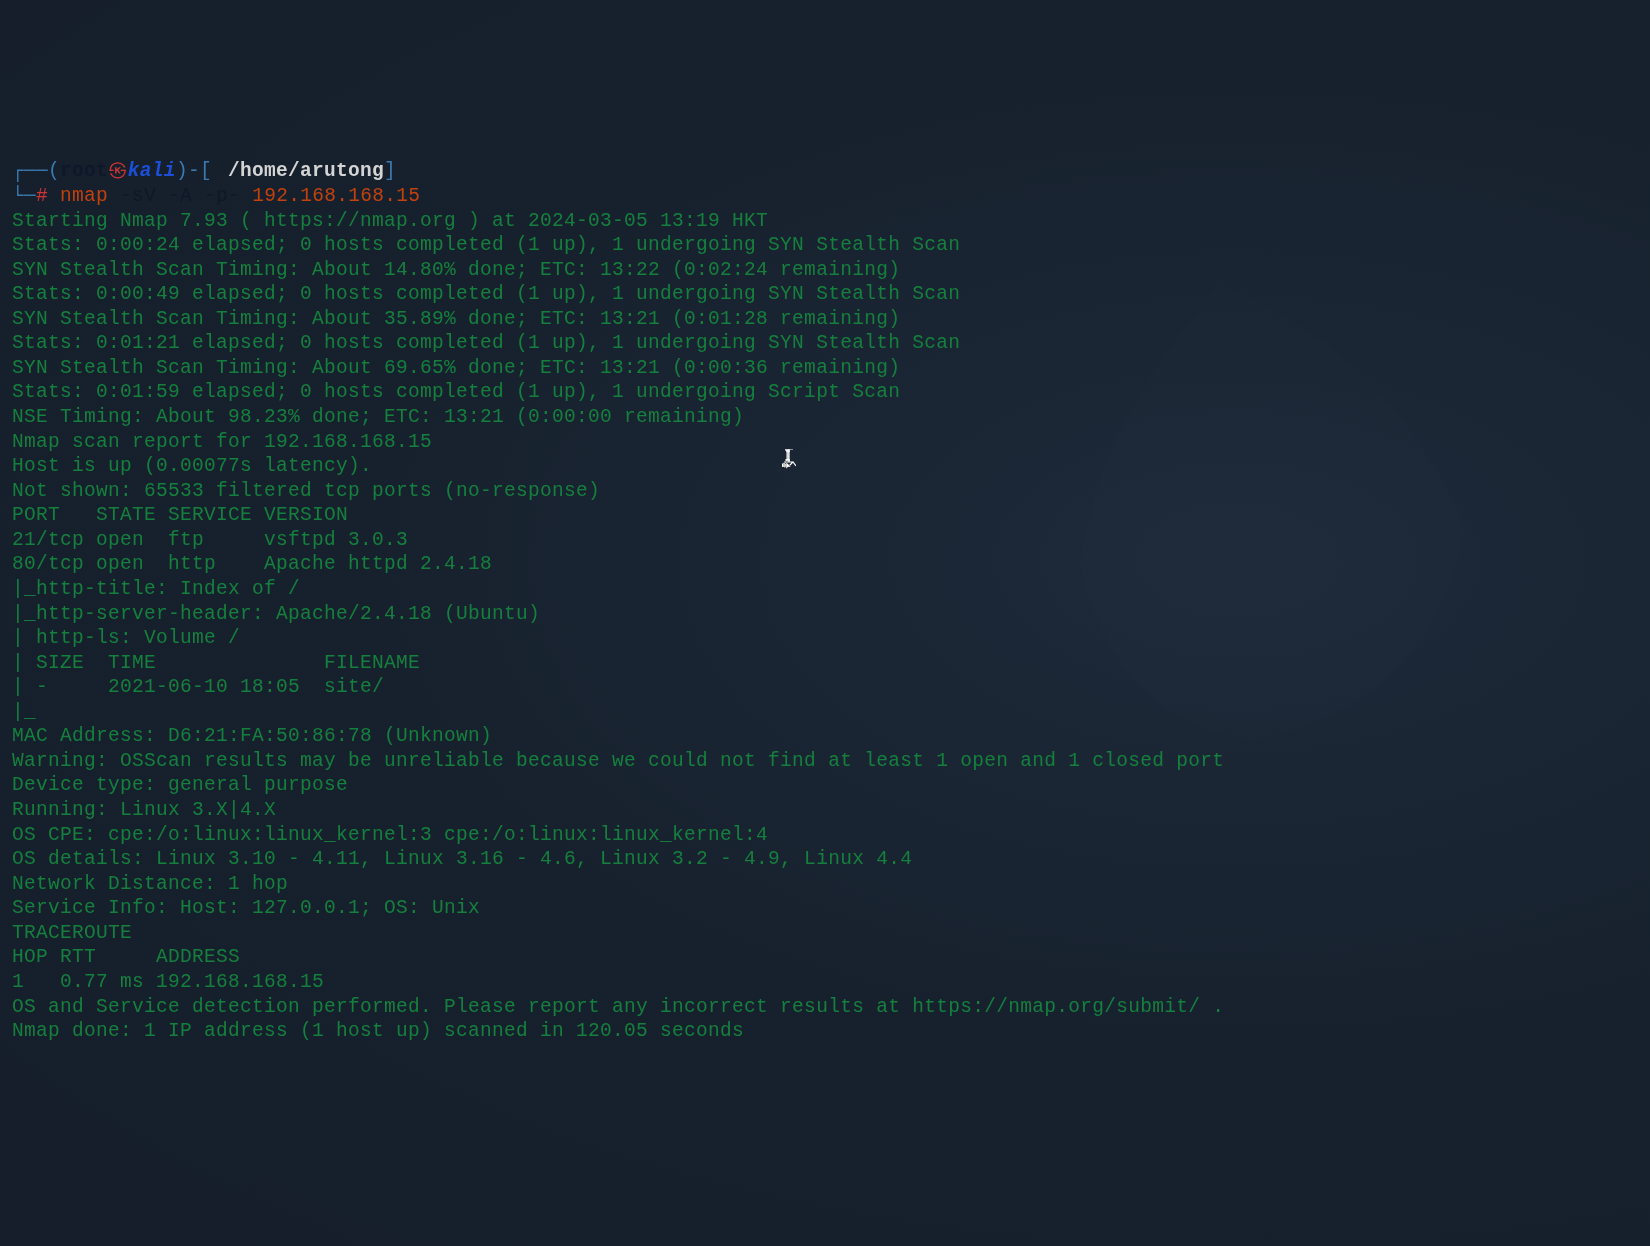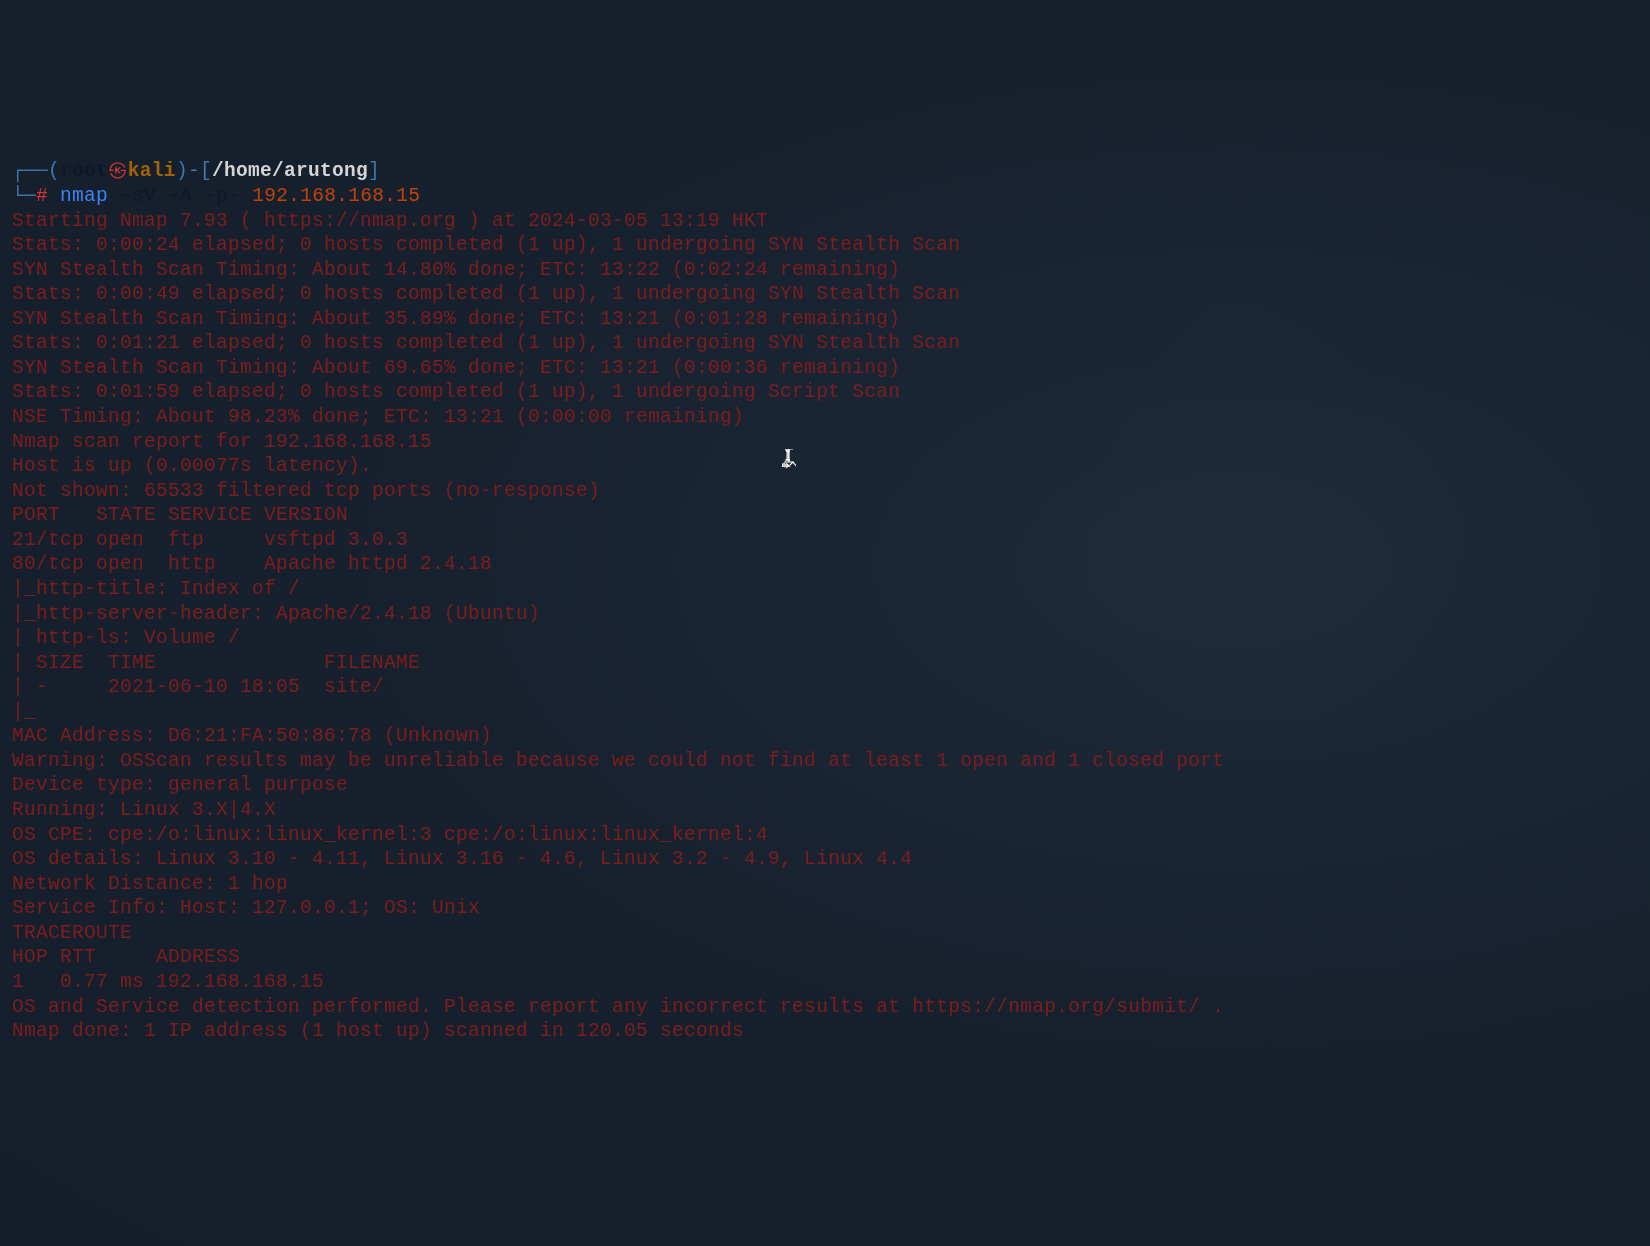--- a/index.html
+++ b/index.html
@@ -31,29 +31,29 @@
       opacity: 0.04;
       pointer-events: none;
     }
     .prompt-line {
       display: block;
     }
     .box-char { color: #3a7ab0; }
     .paren { color: #3a7ab0; }
     .user-root { color: #0f172a; font-weight: bold; }
     .at-sign { color: #d03535; }
-    .hostname { color: #a16207; font-weight: bold; }
+    .hostname { color: #1d4ed8; font-weight: bold; font-style: italic; }
     .dash { color: #3a7ab0; }
     .bracket { color: #3a7ab0; }
-    .path { color: #d4d4d4; font-weight: bold; }
+    .path { color: #d4d4d4; font-weight: bold; margin-left: 16px; }
     .hash { color: #d03535; }
-    .cmd-name { color: #3b82f6; }
+    .cmd-name { color: #c2410c; }
     .cmd-flags { color: #0f172a; }
     .cmd-arg { color: #c2410c; }
-    .output-line { color: #7f1d1d; display: block; }
+    .output-line { color: #15803d; display: block; }
     .cursor-icon {
       position: absolute;
       top: 449px;
       left: 782px;
       width: 14px;
       height: 20px;
       pointer-events: none;
     }
     .skull-icon {
       display: inline;

